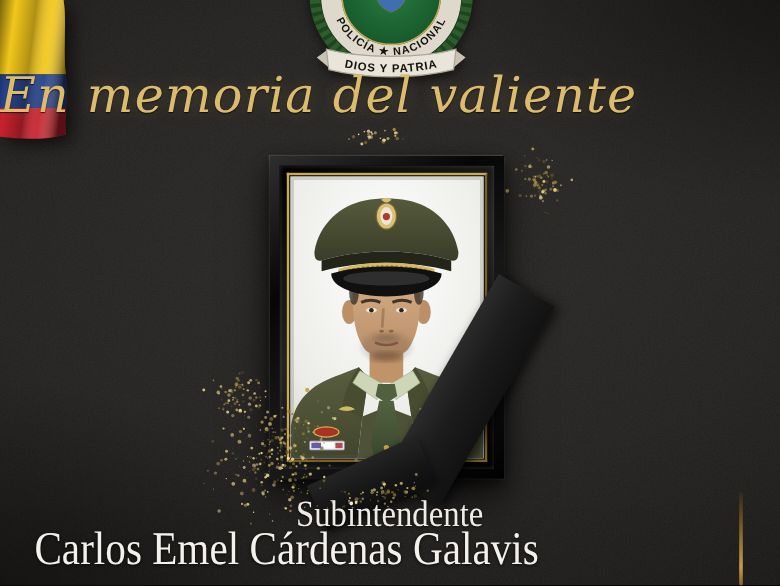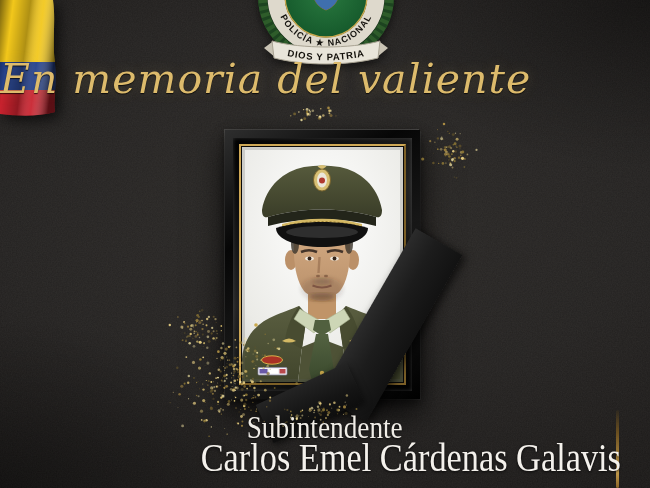--- a/index.html
+++ b/index.html
@@ -50,21 +50,21 @@
   
   .glitter{position:absolute; inset:0; pointer-events:none;}
   
   .gold-line{position:absolute; left:616px; top:410px; width:3px; height:78px;
     border-radius:2px;
     background:linear-gradient(to bottom, rgba(100,75,25,.15) 0%, #6d5120 30%, #c49c4c 80%, #8a6428 100%);}
   
   .rank{position:absolute; left:0; right:0; top:411px; text-align:center;
     color:#efece6; font-size:31px; line-height:1.1;
     text-shadow:0 1px 2px rgba(0,0,0,.8);}
-  .name{position:absolute; left:0; right:0; top:436px; text-align:right;
+  .name{position:absolute; left:0; right:16px; top:436px; text-align:left;
     color:#f4f1ec; font-size:39px; line-height:1.15;
     text-shadow:0 1px 3px rgba(0,0,0,.8);}
   .condense{display:inline-block; transform:scaleX(.88); transform-origin:50% 50%; white-space:nowrap;}
 </style>
 </head>
 <body>
 
 <div class="canvas">
 
   <svg class="noise" width="650" height="488">

